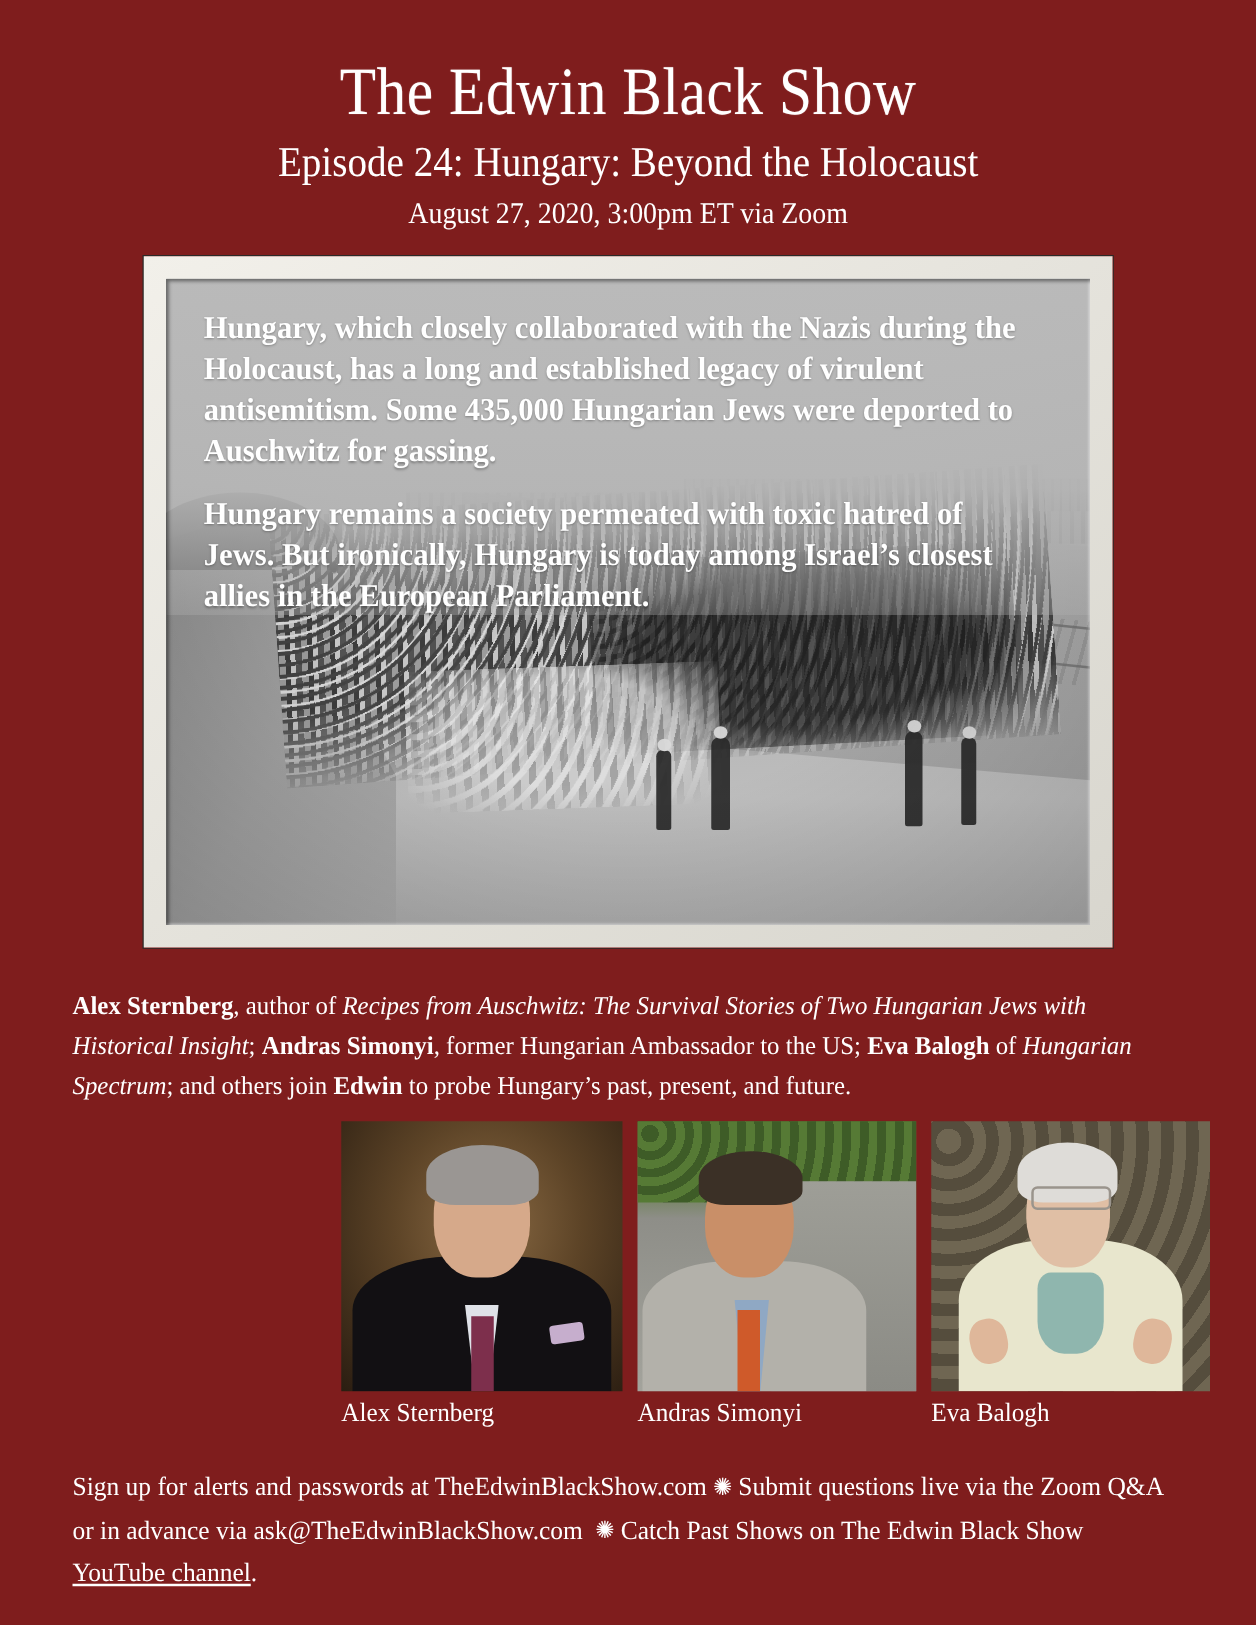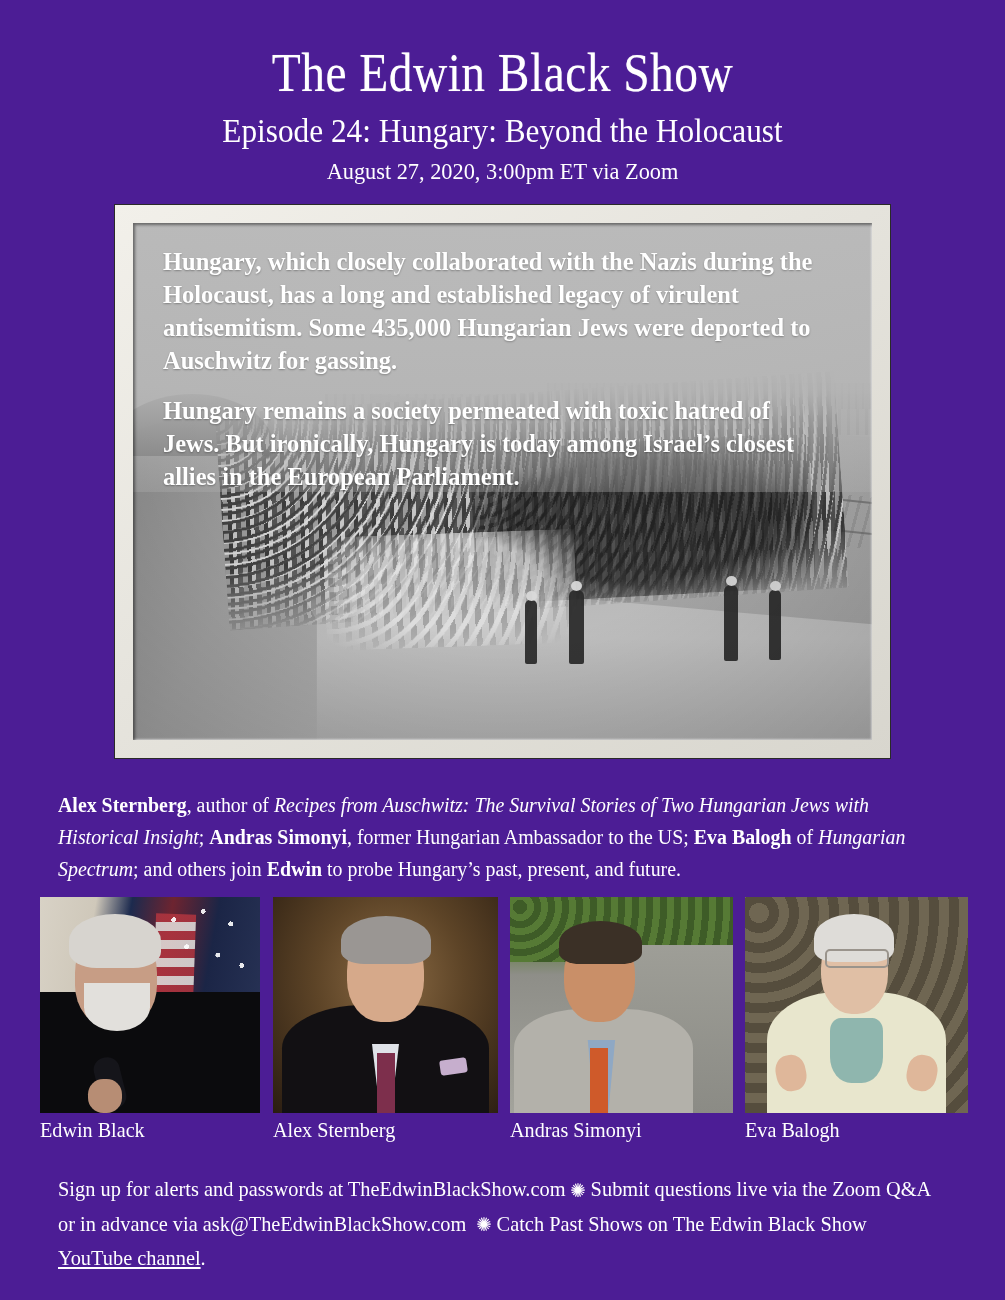--- a/index.html
+++ b/index.html
@@ -1,21 +1,21 @@
 <!DOCTYPE html>
 <html><head>
 <meta charset="utf-8">
 <style>
   html,body{margin:0;padding:0;background:#000;}
   body{
     width:1005px;height:1300px;overflow:hidden;
     font-family:"Liberation Serif","DejaVu Serif",serif;
     color:#ffffff;position:relative;
   }
-  .page{position:absolute;inset:0;background:#4c1d95;}
+  .page{position:absolute;inset:0;background:#7f1d1d;}
 
   
   .header{position:absolute;left:0;top:0;width:1005px;text-align:center;}
   .show-title{
     font-size:54px;line-height:1.02;letter-spacing:0.5px;
     font-family:"Liberation Serif","DejaVu Serif",serif;
     margin:0;padding-top:46px;
     transform:scaleX(0.88);transform-origin:center top;
     text-shadow:0 0 1px rgba(255,255,255,.45);
   }
@@ -283,33 +283,20 @@
     </div>
     <div class="frame-bevel"></div>
   </div>
 
   <div class="description">
     <b>Alex Sternberg</b><span>, author of </span><i>Recipes from Auschwitz: The Survival Stories of Two Hungarian Jews with Historical Insight</i><span>; </span><b>Andras Simonyi</b><span>, former Hungarian Ambassador to the US; </span><b>Eva Balogh</b><span> of </span><i>Hungarian Spectrum</i><span>; and others join </span><b>Edwin</b><span> to probe Hungary’s past, present, and future.</span>
   </div>
 
   <div class="speakers">
 
-    <div class="speaker" style="left:0px;width:220px;">
-      <div class="ph p1">
-        <div class="stripes"></div>
-        <div class="flagstars"></div>
-        <div class="body"></div>
-        <div class="head"></div>
-        <div class="hair"></div>
-        <div class="beard"></div>
-        <div class="mic"></div>
-        <div class="hand"></div>
-      </div>
-      <div class="name">Edwin Black</div>
-    </div>
 
     <div class="speaker" style="left:233px;width:225px;">
       <div class="ph p2">
         <div class="body"></div>
         <div class="head"></div>
         <div class="hair"></div>
         <div class="shirt"></div>
         <div class="tie"></div>
         <div class="pocket"></div>
       </div>

